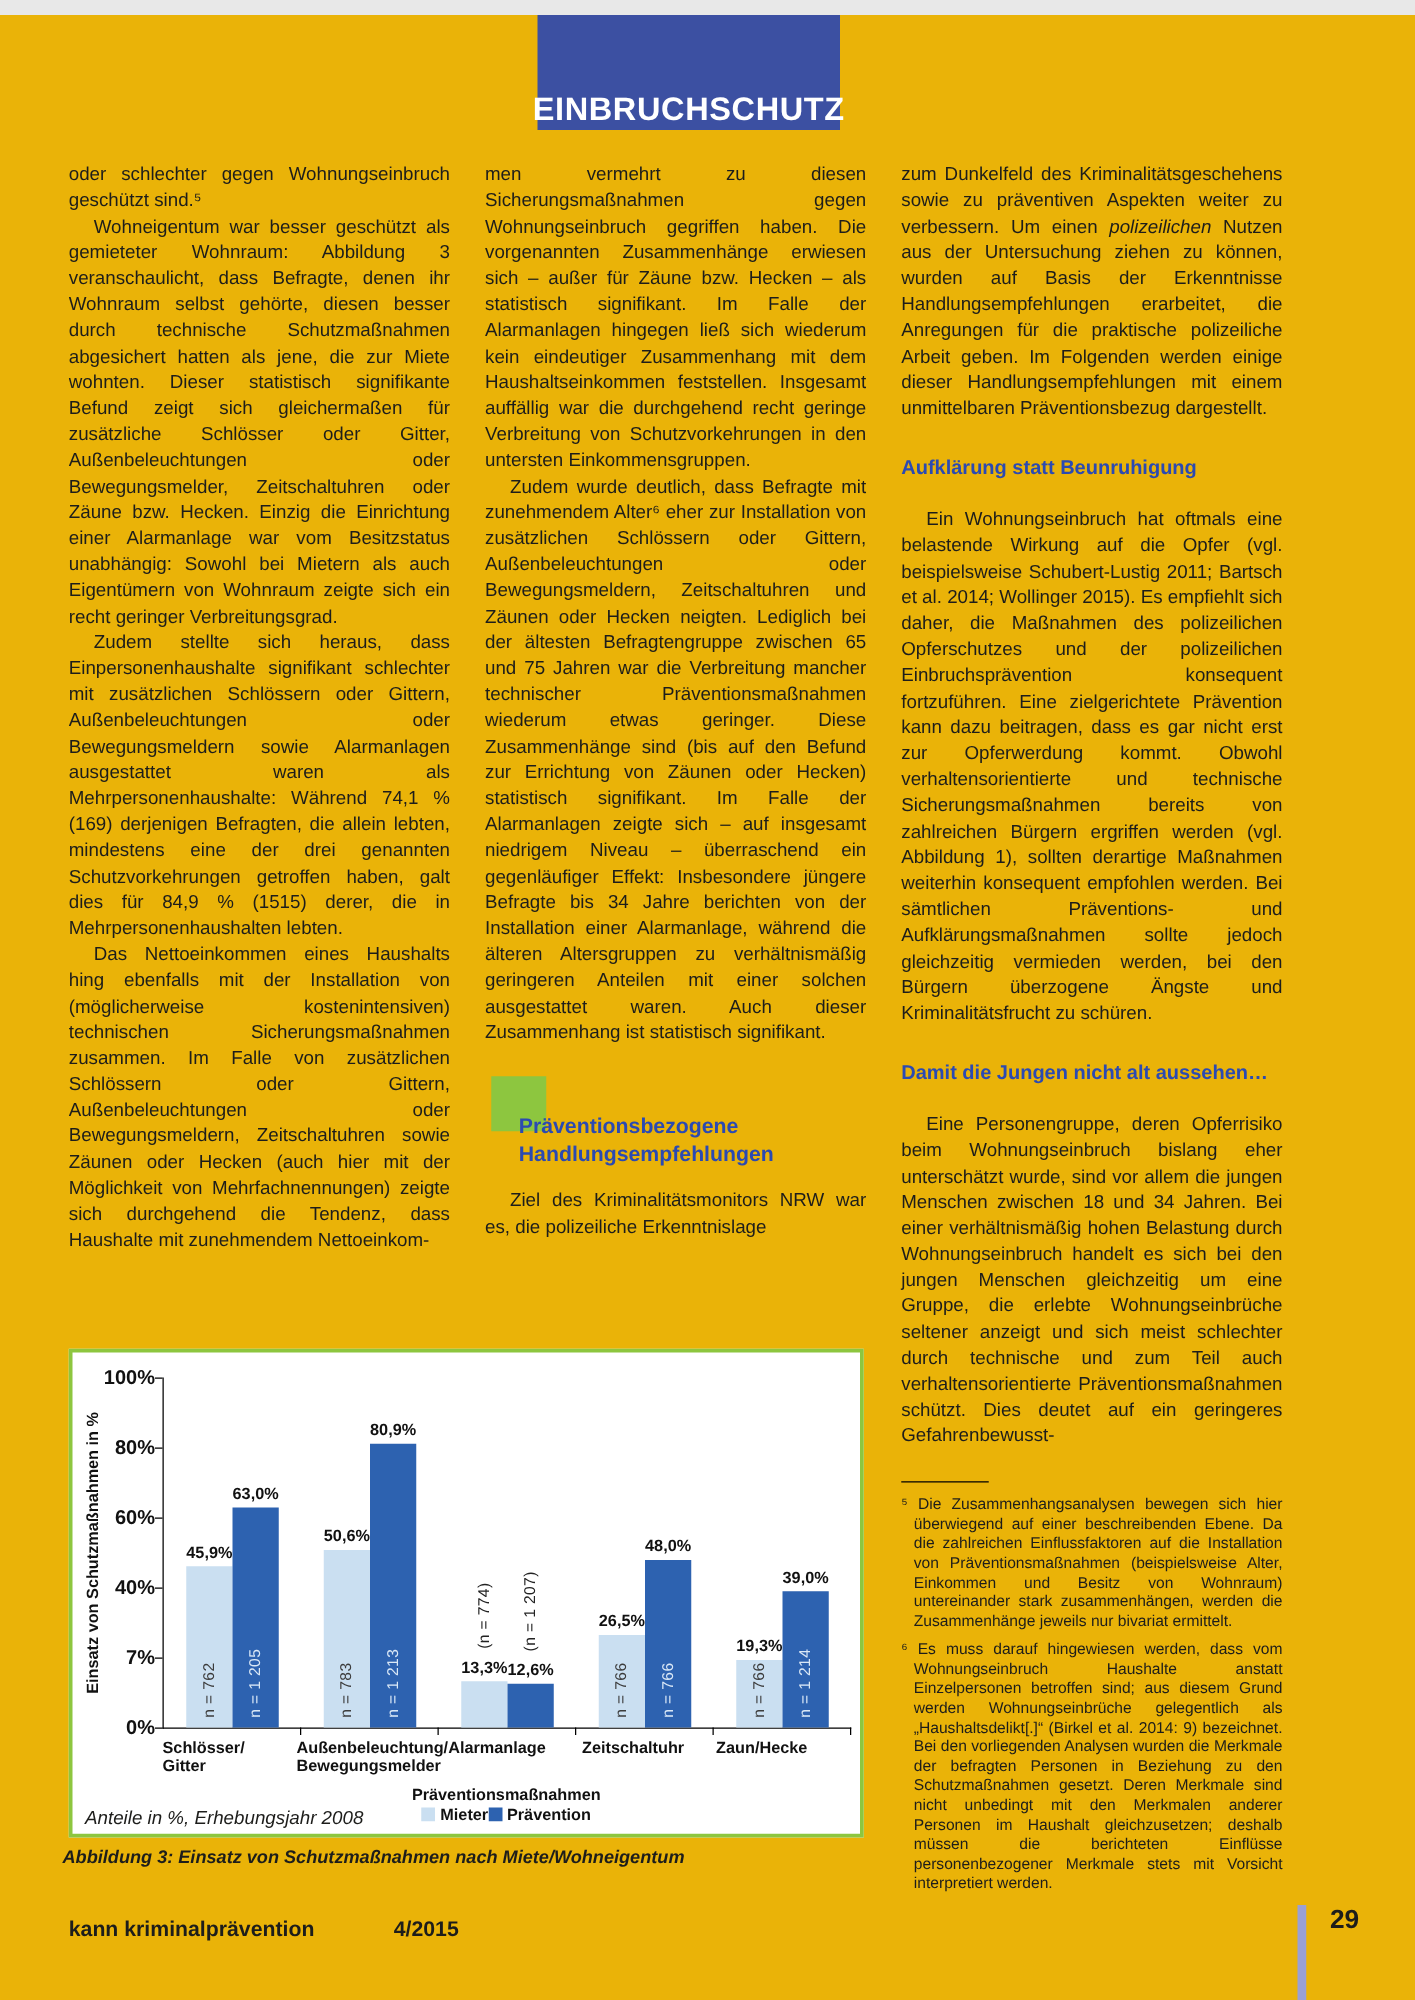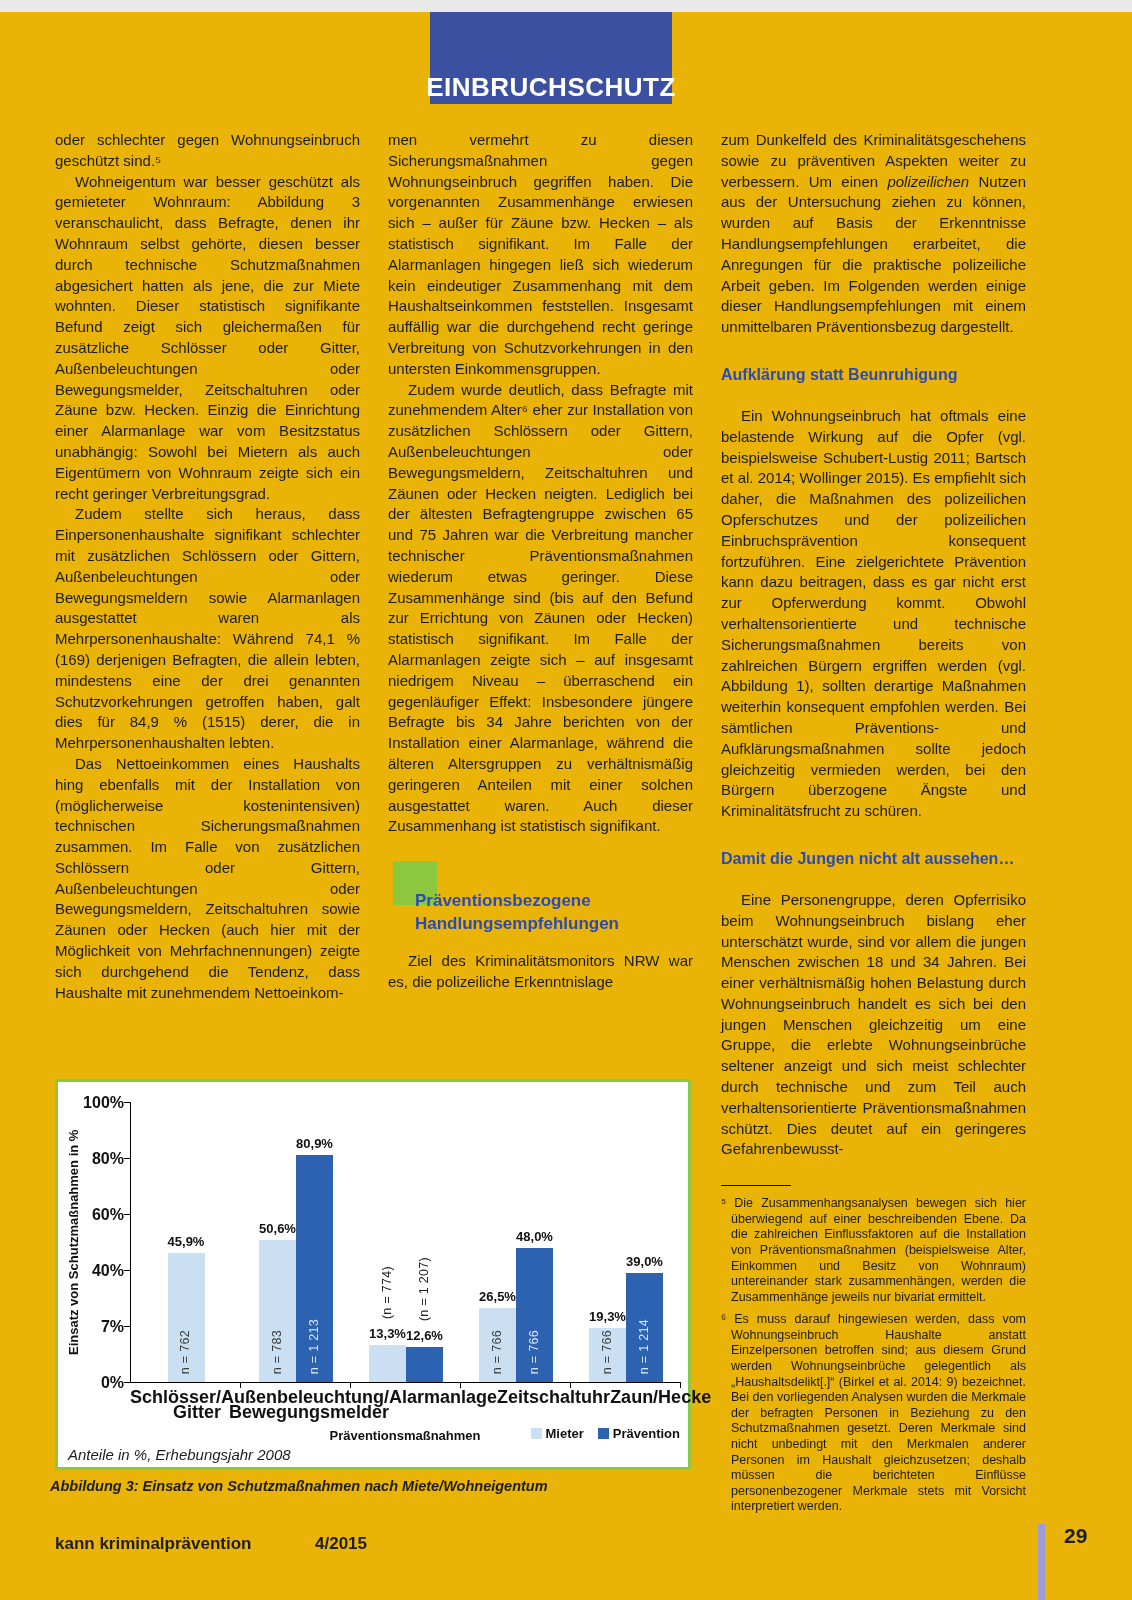--- a/index.html
+++ b/index.html
@@ -45,23 +45,23 @@
   .bar-group{flex:1;position:relative;display:flex;justify-content:center;align-items:flex-end;height:100%;}
   .bar-group::after{content:'';position:absolute;right:0;bottom:-6px;width:1px;height:6px;background:#000;}
   .bar-wrap{width:37px;position:relative;height:100%;display:flex;align-items:flex-end;}
   .bar{width:100%;}
   .val-label{position:absolute;left:50%;width:74px;margin-left:-37px;text-align:center;
              font-weight:700;font-size:13px;color:#111;white-space:nowrap;}
   .n-label{position:absolute;left:50%;margin-left:-8px;writing-mode:vertical-rl;transform:rotate(180deg);
            font-size:12.5px;letter-spacing:.3px;white-space:nowrap;}
   .n-label.outside{color:#222;}
   .cat-row{position:absolute;left:72px;top:308px;width:550px;display:flex;}
-  .cat-label{flex:1;text-align:right;font-weight:700;font-size:18px;line-height:15px;white-space:pre-line;color:#111;}
+  .cat-label{flex:1;text-align:left;font-weight:700;font-size:13px;line-height:15px;white-space:pre-line;color:#111;}
   .x-title{position:absolute;left:72px;top:346px;width:550px;text-align:center;font-weight:700;font-size:13px;color:#111;}
-  .legend{position:absolute;left:72px;top:344px;width:550px;display:flex;justify-content:flex-end;gap:14px;}
+  .legend{position:absolute;left:72px;top:362px;width:550px;display:flex;justify-content:center;gap:0;}
   .legend-item{display:flex;align-items:center;gap:4px;font-weight:700;font-size:13px;color:#111;}
   .legend-swatch{width:11px;height:11px;display:inline-block;}
   .chart-note{position:absolute;left:10px;top:364px;font-style:italic;font-size:15px;color:#1d1d1b;}
 
   .fig-caption{position:absolute;left:50px;top:1466px;font-style:italic;font-weight:700;font-size:14.5px;color:#1d1d1b;}
 
   
   .footer-journal{position:absolute;left:55px;top:1522px;font-weight:700;font-size:17px;}
   .footer-issue{position:absolute;left:315px;top:1522px;font-weight:700;font-size:17px;}
   .page-bar{position:absolute;left:1038px;top:1512px;width:7px;height:88px;background:var(--footer-bar,#9aa0d4);}
@@ -123,20 +123,25 @@
           <div class="ytick-mark" style="top: 112px;"></div>
           <div class="ytick-mark" style="top: 168px;"></div>
           <div class="ytick-mark" style="top: 224px;"></div>
           <div class="ytick-mark" style="top: 280px;"></div>
           <div class="bar-group">
             <div class="bar-wrap">
               <div class="bar" style="height: 128.52px; background: rgb(202, 223, 241);"></div>
               <div class="val-label" style="bottom: 132.52px;">45,9%</div>
               <div class="n-label" style="bottom: 8px; color: rgb(60, 60, 60);">n = 762</div>
             </div>
+            <div class="bar-wrap">
+              <div class="bar" style="height: 176.4px; background: rgb(45, 98, 176);"></div>
+              <div class="val-label" style="bottom: 180.4px;">63,0%</div>
+              <div class="n-label" style="bottom: 8px; color: rgba(228, 239, 250, 0.95);">n = 1 205</div>
+            </div>
           </div>
           <div class="bar-group">
             <div class="bar-wrap">
               <div class="bar" style="height: 141.68px; background: rgb(202, 223, 241);"></div>
               <div class="val-label" style="bottom: 145.68px;">50,6%</div>
               <div class="n-label" style="bottom: 8px; color: rgb(60, 60, 60);">n = 783</div>
             </div>
             <div class="bar-wrap">
               <div class="bar" style="height: 226.52px; background: rgb(45, 98, 176);"></div>
               <div class="val-label" style="bottom: 230.52px;">80,9%</div>

